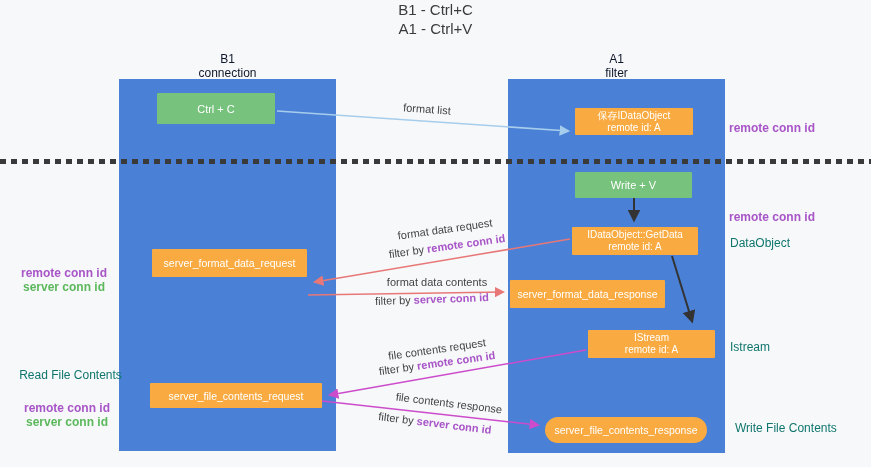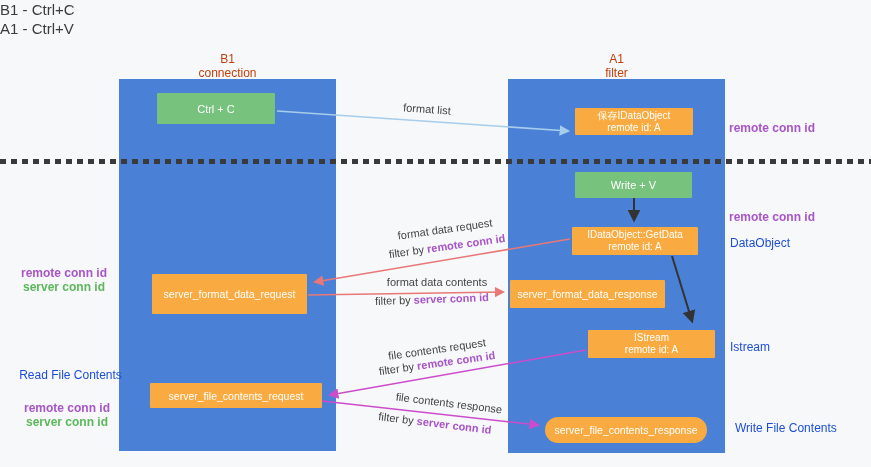--- a/index.html
+++ b/index.html
@@ -2,50 +2,50 @@
 <html><head>
 <meta charset="utf-8">
 <style>
   * { margin:0; padding:0; box-sizing:border-box; }
   html,body { background:#f7f8f9; }
   body { font-family:"Liberation Sans", sans-serif; }
   .canvas {
     position:relative; width:871px; height:467px;
     background:#f7f8f9; overflow:hidden;
   }
-  .title-block { position:absolute; left:0; top:8; width:871px; 
+  .title-block { position:absolute; left:0; top:8; width:871px; text-align:center;
     font-size:15px; color:#3b3b3b; line-height:19px; }
   .ll-header { position:absolute; top:52px; width:217px; text-align:center;
-    font-size:12px; color:#c2410c; line-height:14px; }
+    font-size:12px; color:#0f172a; line-height:14px; }
   .ll-header.left { left:119px; }
   .ll-header.right { left:508px; }
   .lifeline { position:absolute; top:79px; width:217px; background:#4a80d6; }
   .lifeline.left { left:119px; height:372px; }
   .lifeline.right { left:508px; height:374px; }
   .dashed-sep { position:absolute; left:0; top:159px; width:871px; height:5px;
     background:repeating-linear-gradient(90deg,#3a3a3a 0 6px,transparent 6px 11px); }
   .node { position:absolute; display:flex; flex-direction:column; align-items:center;
     justify-content:center; color:#fff; text-align:center; border-radius:1px; }
   .node.green { background:#77c27d; font-size:11px; }
   .node.orange { background:#f9ab41; }
   .node .l1, .node .l2 { line-height:12px; font-size:10px; }
   .node.single { font-size:10.5px; }
   #ctrl-c   { left:157px; top:93px;  width:118px; height:31px; }
   #save-obj { left:575px; top:108px; width:118px; height:27px; }
   #ctrl-v   { left:575px; top:172px; width:117px; height:26px; }
   #getdata  { left:572px; top:227px; width:126px; height:28px; }
-  #fmt-req  { left:152px; top:274px; width:155px; height:40px; }
+  #fmt-req  { left:152px; top:249px; width:155px; height:28px; }
   #fmt-res  { left:510px; top:280px; width:155px; height:28px; }
   #istream-box { left:588px; top:330px; width:127px; height:28px; }
   #file-req { left:150px; top:383px; width:172px; height:25px; }
   #file-res { left:545px; top:417px; width:162px; height:26px;border-radius:13px; }
   .side-label { position:absolute; font-size:12px; white-space:nowrap; }
   .purple { color:#a855c8; font-weight:bold; }
   .greenlbl { color:#5cb85c; font-weight:bold; }
-  .plain { color:#1d4ed8; }
+  .plain { color:#0f766e; }
   .left-group { position:absolute; text-align:center; font-size:12px; line-height:14px; }
   .mid-label { position:absolute; white-space:nowrap; font-size:11px; color:#444;
     transform-origin:center; }
   .mid-label .purple { font-size:11px; }
   .arrows { position:absolute; left:0; top:0; pointer-events:none; }
 </style>
 </head>
 <body>
 
 <div class="canvas">

